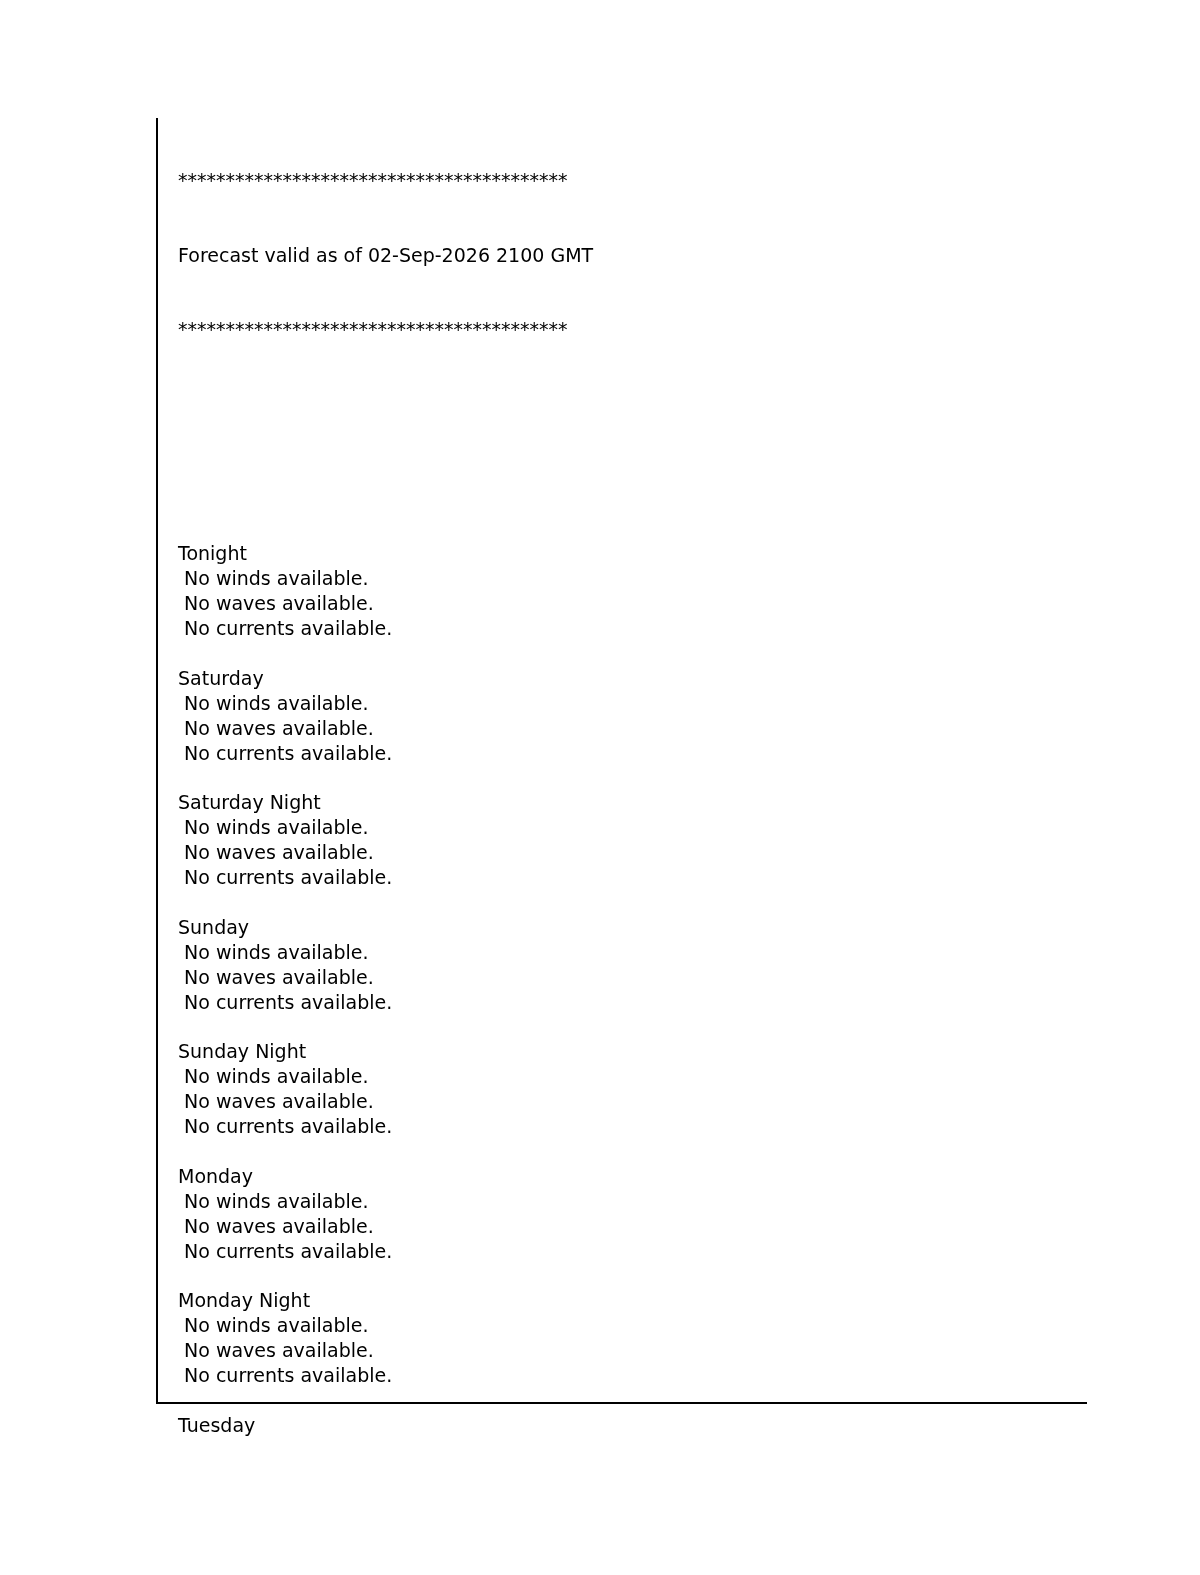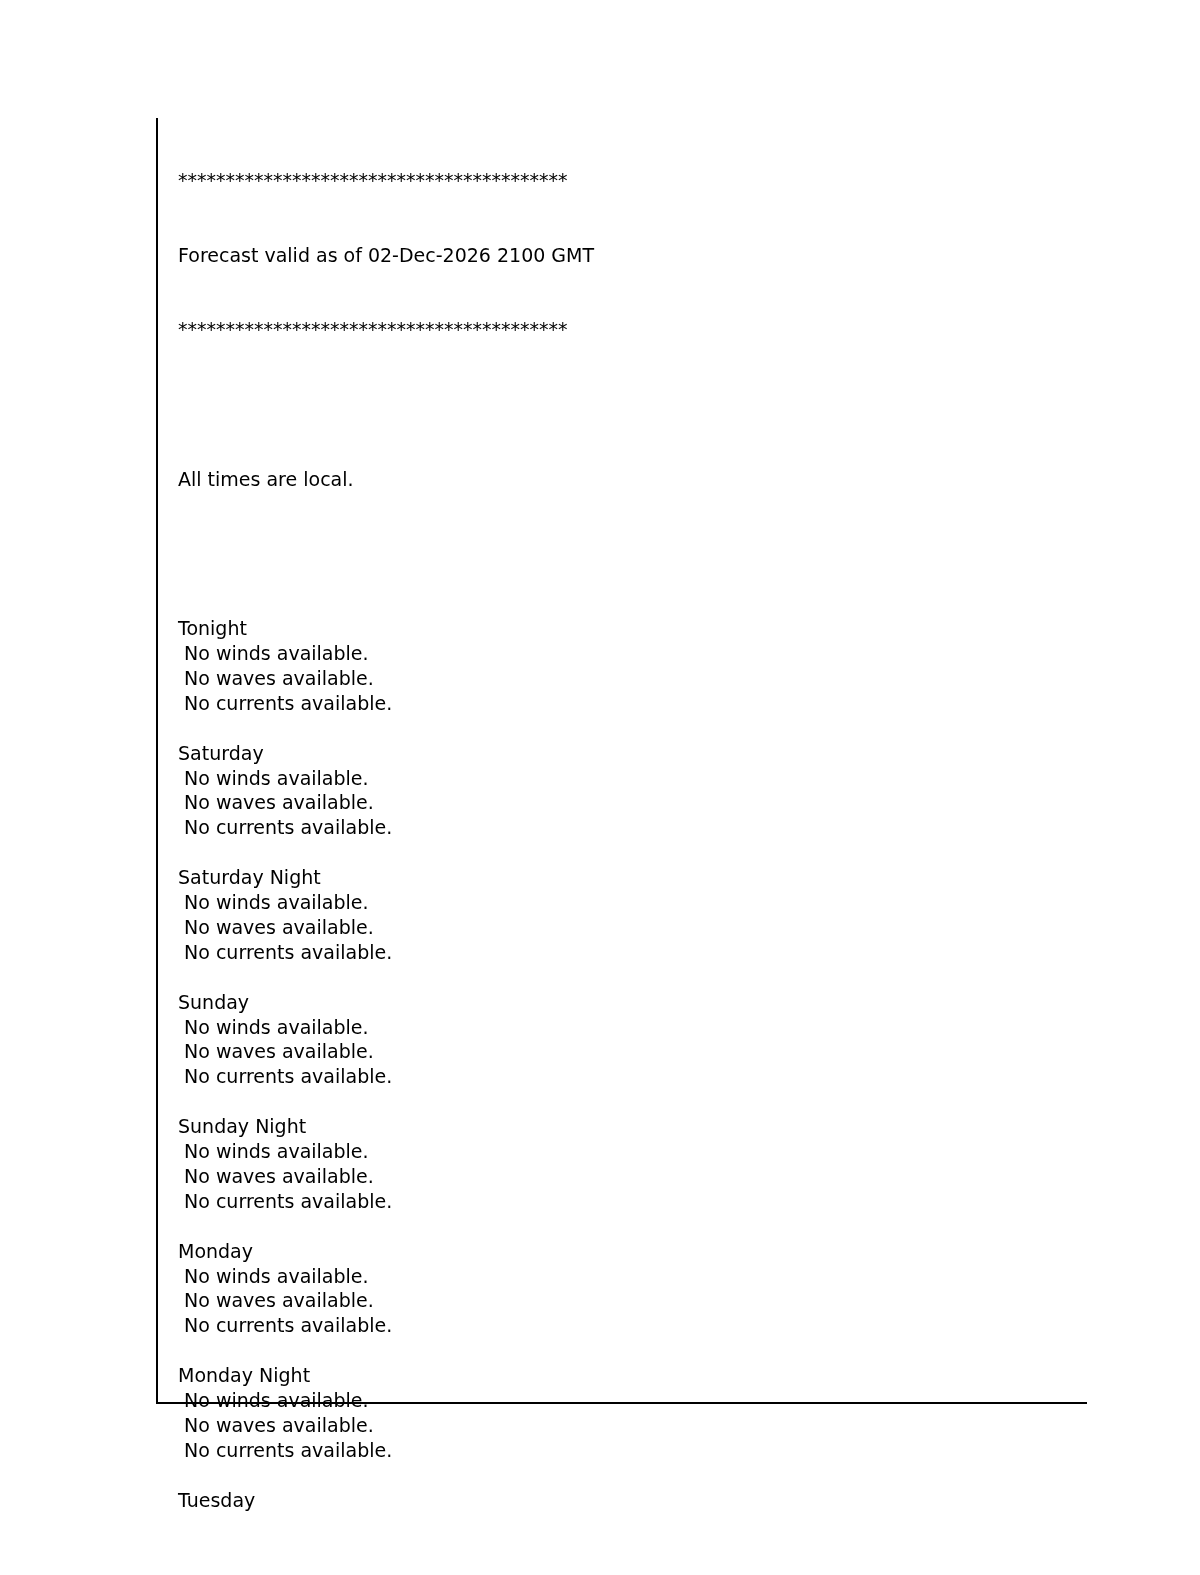--- a/index.html
+++ b/index.html
@@ -37,20 +37,19 @@
     min-height: 24.9px;
   }
 </style>
 </head>
 <body>
 
 <div class="page">
   <div class="frame"></div>
   <div class="content">
     <div class="line">*****************************************</div>
-    <div class="line">Forecast valid as of 02-Dec-2026 2100 GMT</div>
+    <div class="line">Forecast valid as of 02-Sep-2026 2100 GMT</div>
     <div class="line">*****************************************</div>
     <div class="line"></div>
-    <div class="line">All times are local.</div>
     <div class="line"></div>
     <div id="sections"><div><div class="line">Tonight</div><div class="line"> No winds available.</div><div class="line"> No waves available.</div><div class="line"> No currents available.</div><div class="line"></div></div><div><div class="line">Saturday</div><div class="line"> No winds available.</div><div class="line"> No waves available.</div><div class="line"> No currents available.</div><div class="line"></div></div><div><div class="line">Saturday Night</div><div class="line"> No winds available.</div><div class="line"> No waves available.</div><div class="line"> No currents available.</div><div class="line"></div></div><div><div class="line">Sunday</div><div class="line"> No winds available.</div><div class="line"> No waves available.</div><div class="line"> No currents available.</div><div class="line"></div></div><div><div class="line">Sunday Night</div><div class="line"> No winds available.</div><div class="line"> No waves available.</div><div class="line"> No currents available.</div><div class="line"></div></div><div><div class="line">Monday</div><div class="line"> No winds available.</div><div class="line"> No waves available.</div><div class="line"> No currents available.</div><div class="line"></div></div><div><div class="line">Monday Night</div><div class="line"> No winds available.</div><div class="line"> No waves available.</div><div class="line"> No currents available.</div><div class="line"></div></div><div><div class="line">Tuesday</div></div></div>
   </div>
 </div>
 
 </body></html>

